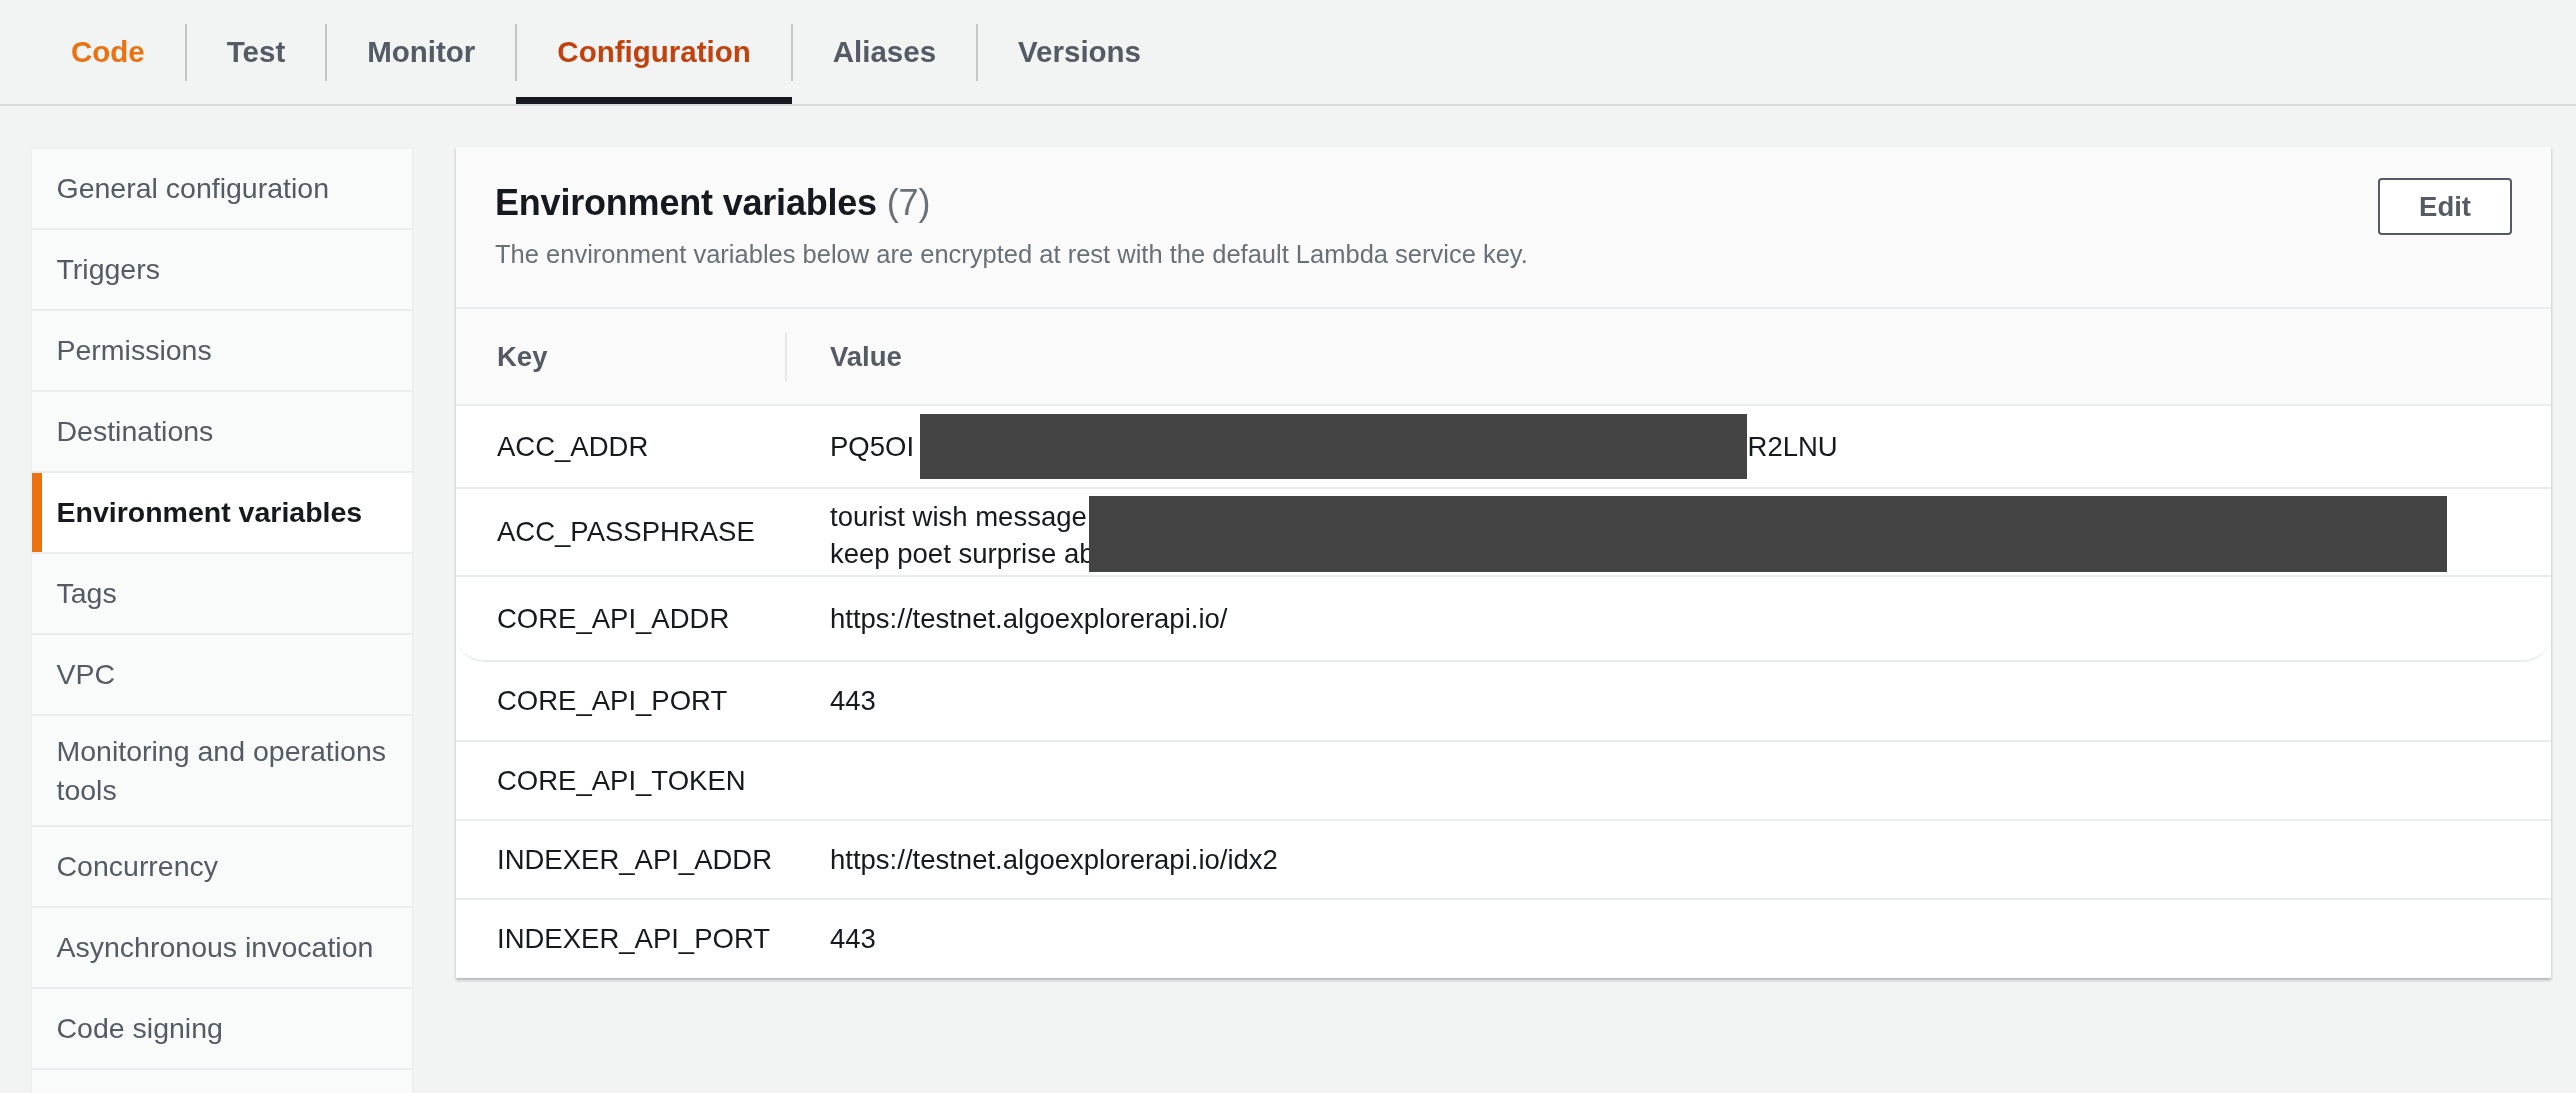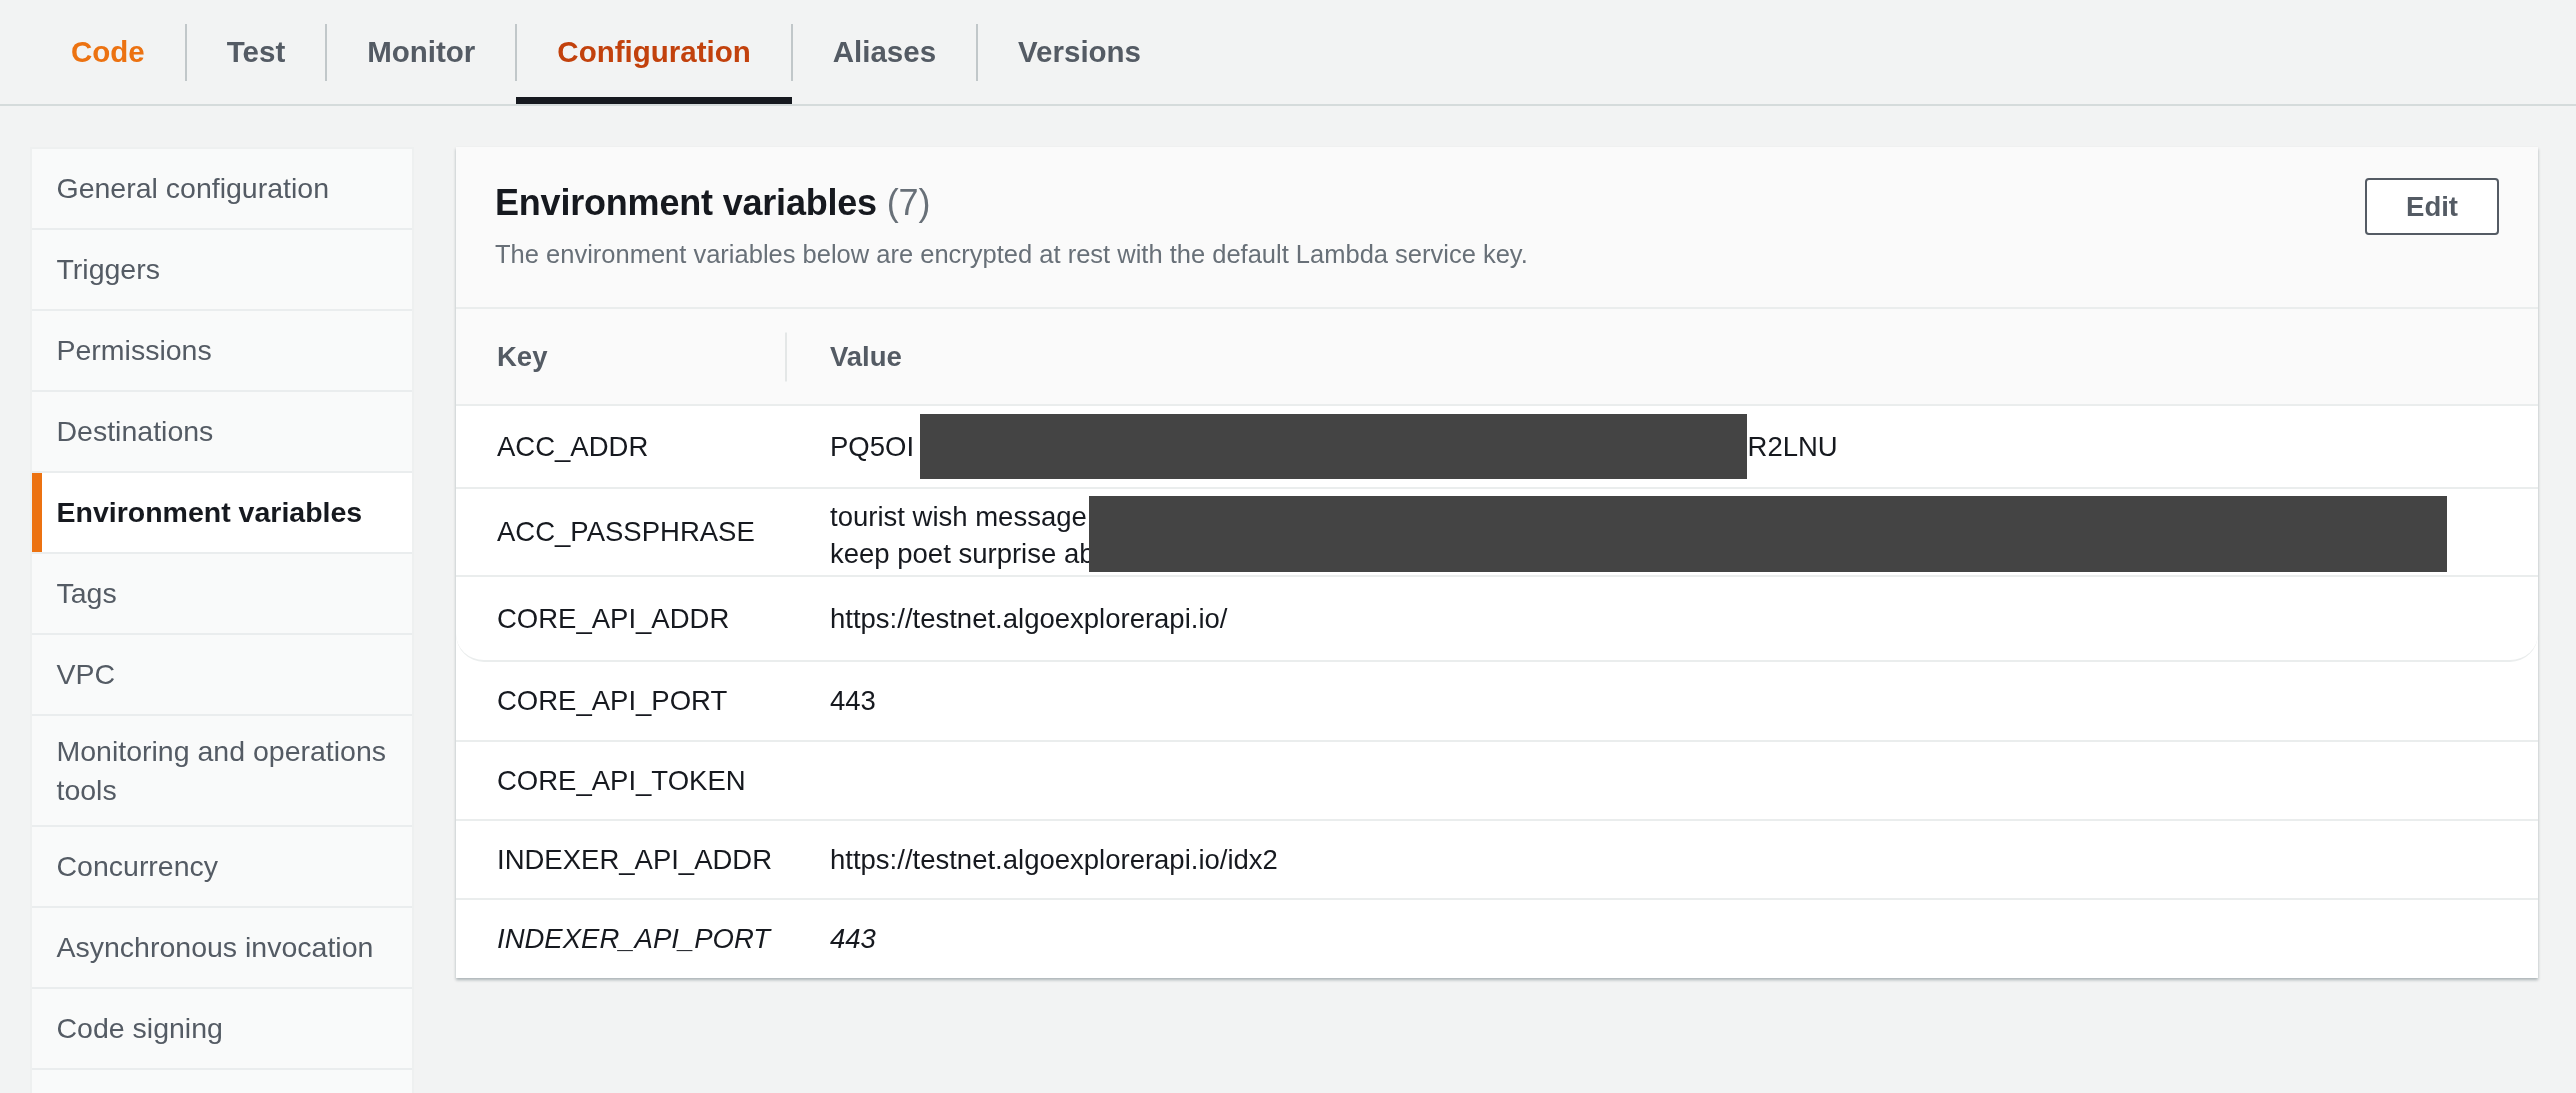--- a/index.html
+++ b/index.html
@@ -44,21 +44,21 @@
     content:'';
     position:absolute;
     left:0; right:0; bottom:0;
     height:6.9px;
     background:#16191f;
   }
 
   
   .content {
     display:flex;
-    padding:41px 38px 0 30px;
+    padding:41px 25px 0 30px;
     gap:42px;
     align-items:flex-start;
   }
 
   
   .sidebar {
     width:384px;
     flex:none;
     background:#f9fafa;
     border:2px solid #eef0f0;
@@ -170,21 +170,21 @@
     white-space:nowrap;
     overflow:hidden;
   }
   .trow {
     display:flex;
     align-items:center;
     border-bottom:2px solid #eaeded;
     font-size:27.5px;
     color:#16191f;
   }
-  .trow:last-child { border-bottom:none;font-style:italic; }
+  .trow:last-child { border-bottom:none; }
   .h85 { height:83px; } .h90 { height:88px; } .h87 { height:85px;border-radius:28px; }
   .h81 { height:80px; } .h80 { height:79px; } .h79 { height:78px; }
 
   .redact-inline {
     width:827px; height:65px;
     background:#444444;
     margin-left:5.9px;
     flex:none;
     position:relative;
     z-index:2;

